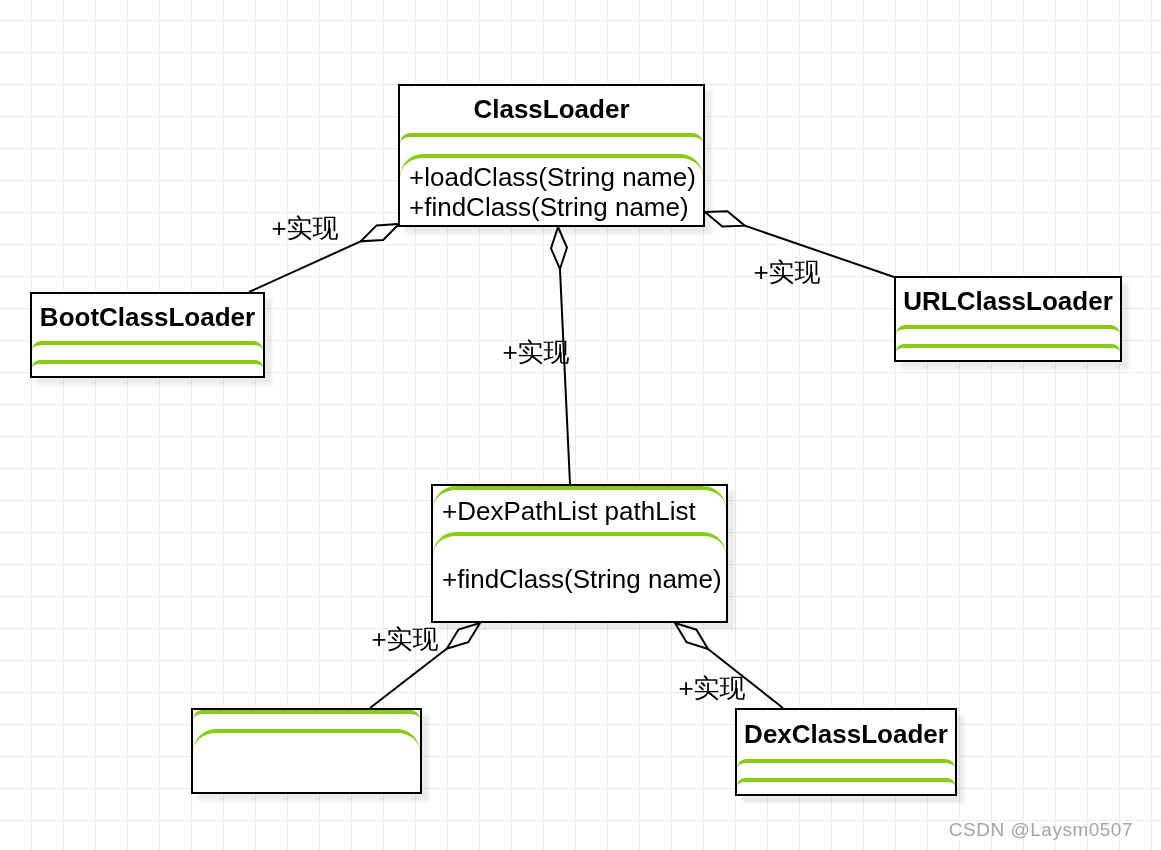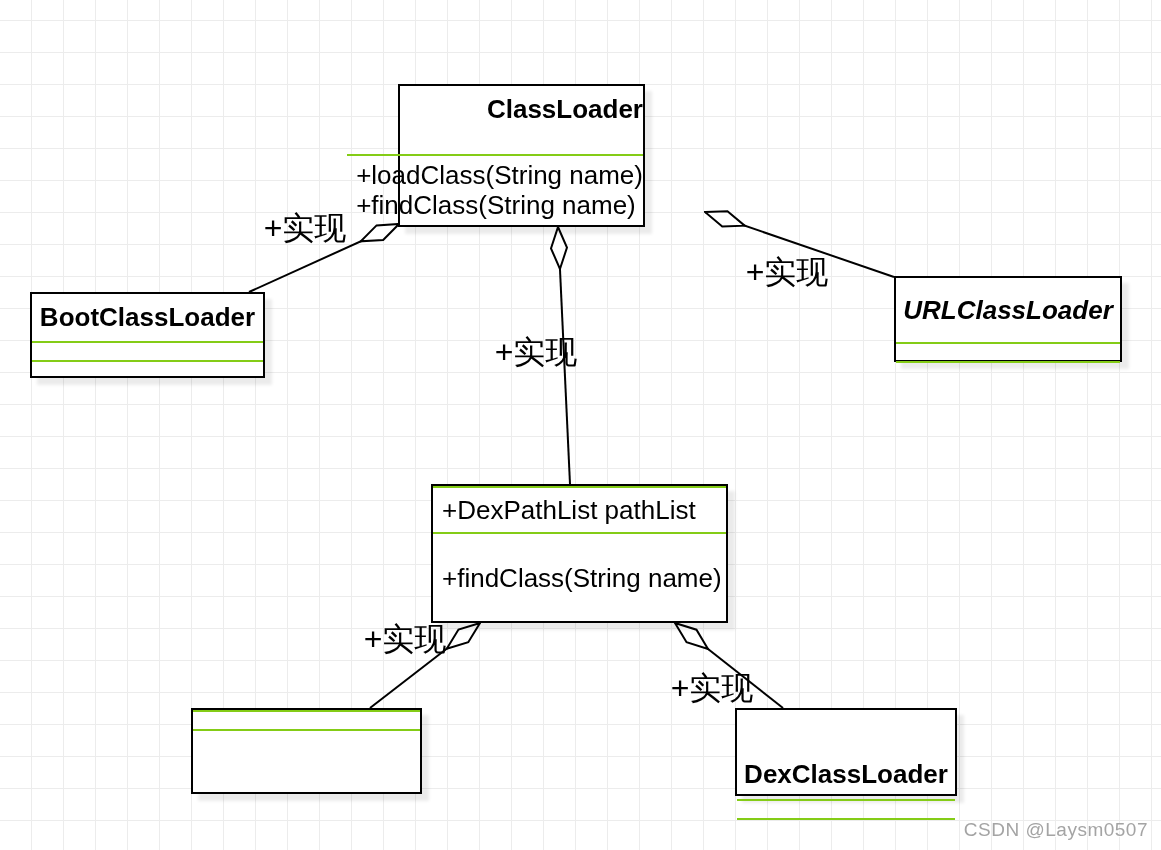--- a/index.html
+++ b/index.html
@@ -28,36 +28,36 @@
     background: #ffffff; border: 2px solid #000;
     box-shadow: 7px 7px 3px rgba(0,0,0,0.08);
     display: flex; flex-direction: column;
   }
   .uml-title {
     flex: 0 0 auto;
     display: flex; align-items: center; justify-content: center;
     font-size: 26px; font-weight: bold; color: #000; white-space: nowrap;
   }
   .uml-attrs, .uml-methods {
-    border-top: 2px solid #84cc16; box-sizing: border-box; overflow: hidden;
+    border-top: 4px solid #84cc16; box-sizing: border-box; overflow: hidden; border-radius: 23px;
   }
   .uml-methods { flex: 1 1 auto; }
   .uml-member {
     font-size: 26px; color: #000; white-space: nowrap;
     padding-left: 9px; line-height: 30px;
   }
   .vcenter { display: flex; align-items: center; }
   .pad-top { padding-top: 4px; }
 
   .edge-label {
     position: absolute; transform: translate(-50%, -50%);
-    font-size: 32px; color: #000; white-space: nowrap; line-height: 1;
+    font-size: 26px; color: #000; white-space: nowrap; line-height: 1;
   }
   .watermark {
-    position: absolute; right: 13px; top: 819px;
+    position: absolute; right: 28px; top: 819px;
     font-size: 19px; color: #a4a4a4; letter-spacing: 0.5px;
     text-shadow: 1px 1px 0 #ffffff; white-space: nowrap;
   }
 </style>
 </head>
 <body>
 
 <div class="canvas">
 
   <svg class="edges">
@@ -66,57 +66,57 @@
         <path d="M1,10 L22,2 L43,10 L22,18 Z" fill="#ffffff" stroke="#000000" stroke-width="2"></path>
       </marker>
     </defs>
     <line x1="399" y1="224" x2="249" y2="292" marker-start="url(#diamond)"></line>
     <line x1="705" y1="212" x2="894" y2="277" marker-start="url(#diamond)"></line>
     <line x1="558" y1="227" x2="570" y2="484" marker-start="url(#diamond)"></line>
     <line x1="480" y1="623" x2="370" y2="708" marker-start="url(#diamond)"></line>
     <line x1="675" y1="623" x2="783" y2="708" marker-start="url(#diamond)"></line>
   </svg>
 
-  <div class="uml-class" style="left:398px; top:84px; width:247px; height:143px;align-items:flex-end;">
+  <div class="uml-class" style="left:398px; top:84px; width:307px; height:143px;">
     <div class="uml-title" style="height:47px;">ClassLoader</div>
     <div class="uml-attrs" style="height:21px; flex:0 0 auto;"></div>
     <div class="uml-methods pad-top">
       <div class="uml-member">+loadClass(String name)</div>
       <div class="uml-member">+findClass(String name)</div>
     </div>
   </div>
 
   <div class="uml-class" style="left:14px; top:292px; width:235px; height:86px;margin-left:16px;">
     <div class="uml-title" style="height:47px;">BootClassLoader</div>
     <div class="uml-attrs" style="height:19px; flex:0 0 auto;"></div>
     <div class="uml-methods"></div>
   </div>
 
   <div class="uml-class" style="left:894px; top:276px; width:228px; height:86px;">
-    <div class="uml-title" style="height:64px;font-style:italic;">URLClassLoader</div>
+    <div class="uml-title" style="height:47px;">URLClassLoader</div>
     <div class="uml-attrs" style="height:19px; flex:0 0 auto;"></div>
     <div class="uml-methods"></div>
   </div>
 
   <div class="uml-class" style="left:431px; top:484px; width:297px; height:139px;">
     <div class="uml-attrs vcenter" style="height:46px; flex:0 0 auto;">
       <div class="uml-member">+DexPathList pathList</div>
     </div>
     <div class="uml-methods vcenter">
       <div class="uml-member">+findClass(String name)</div>
     </div>
   </div>
 
   <div class="uml-class" style="left:191px; top:708px; width:231px; height:86px;">
     <div class="uml-attrs" style="height:19px; flex:0 0 auto;"></div>
     <div class="uml-methods"></div>
   </div>
 
   <div class="uml-class" style="left:735px; top:708px; width:222px; height:88px;">
-    <div class="uml-title" style="height:49px;margin-top:40px;">DexClassLoader</div>
+    <div class="uml-title" style="height:49px;">DexClassLoader</div>
     <div class="uml-attrs" style="height:19px; flex:0 0 auto;"></div>
     <div class="uml-methods"></div>
   </div>
 
   <span class="edge-label" style="left:305px; top:228px;">+实现</span>
   <span class="edge-label" style="left:787px; top:272px;">+实现</span>
   <span class="edge-label" style="left:536px; top:352px;">+实现</span>
   <span class="edge-label" style="left:405px; top:639px;">+实现</span>
   <span class="edge-label" style="left:712px; top:688px;">+实现</span>
 

